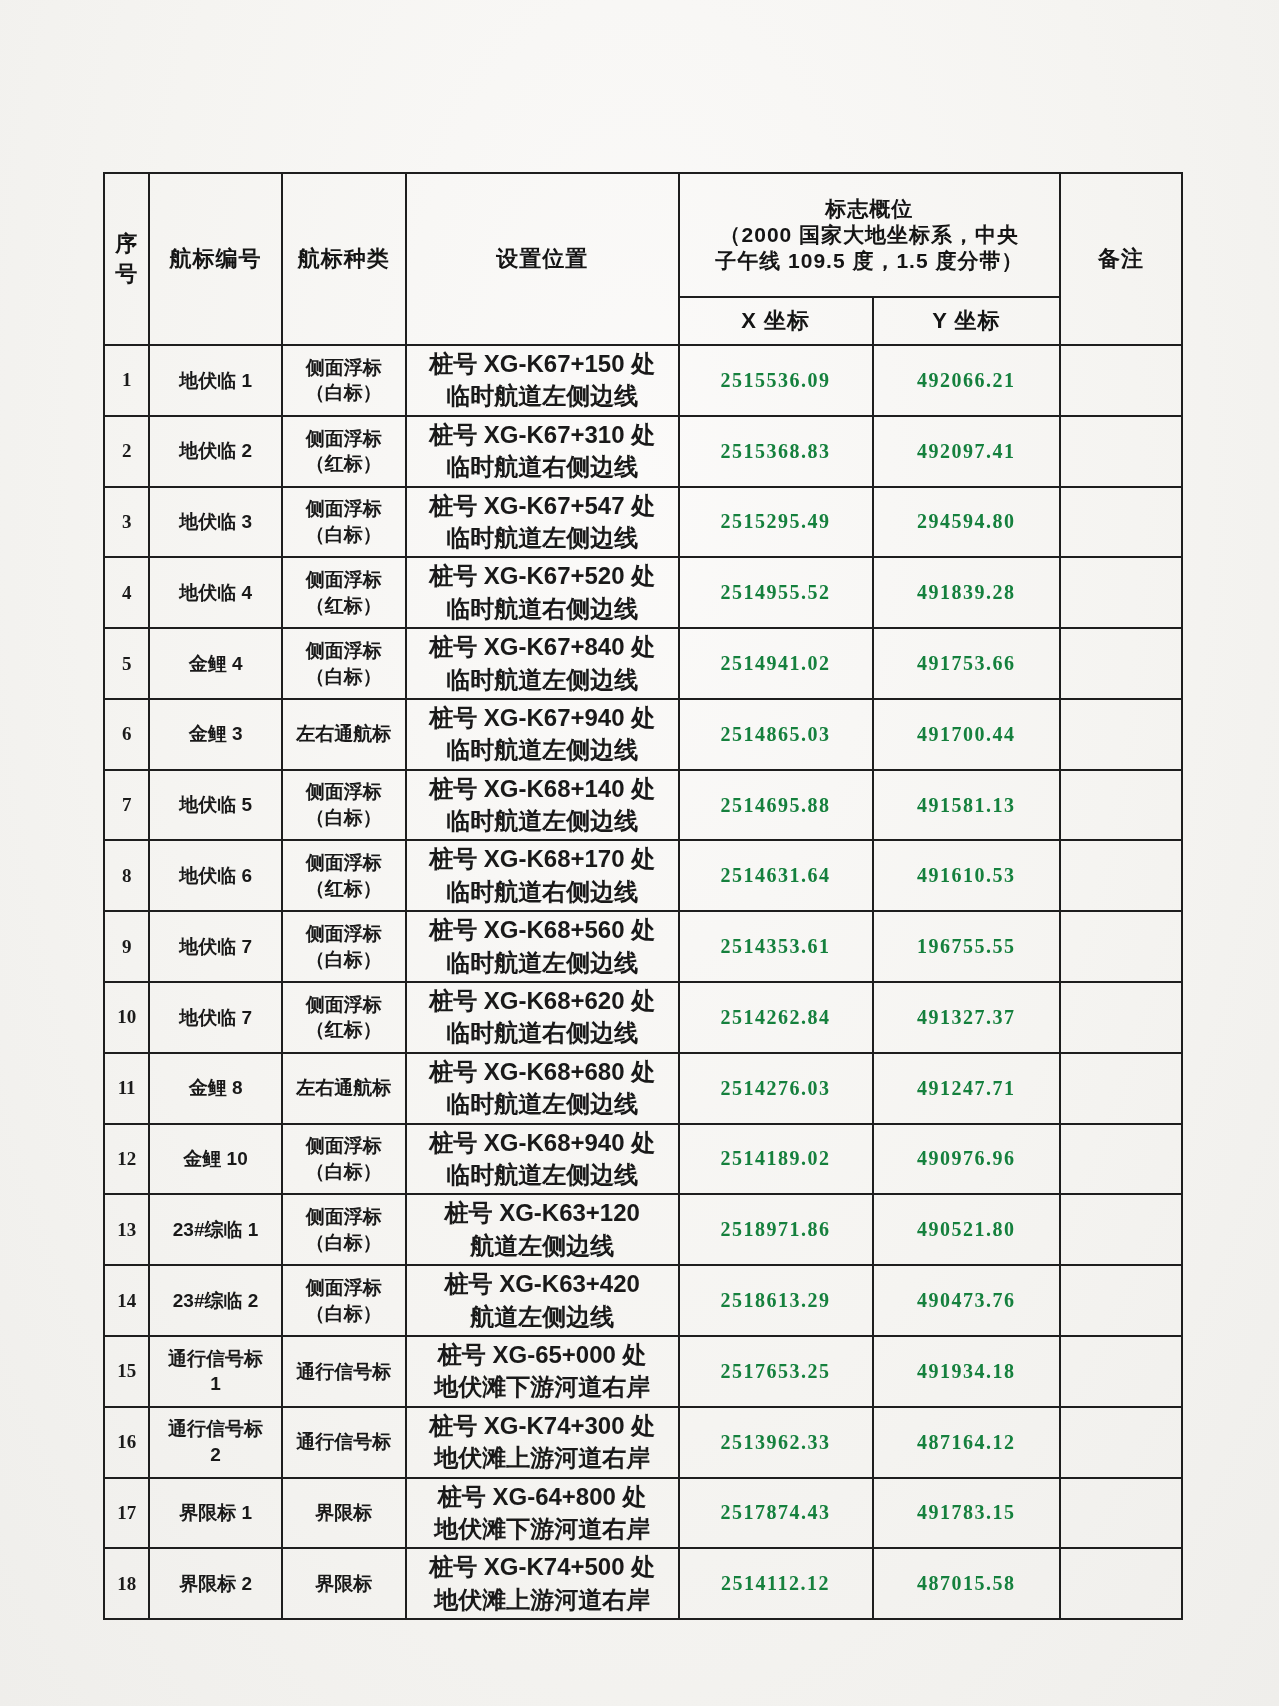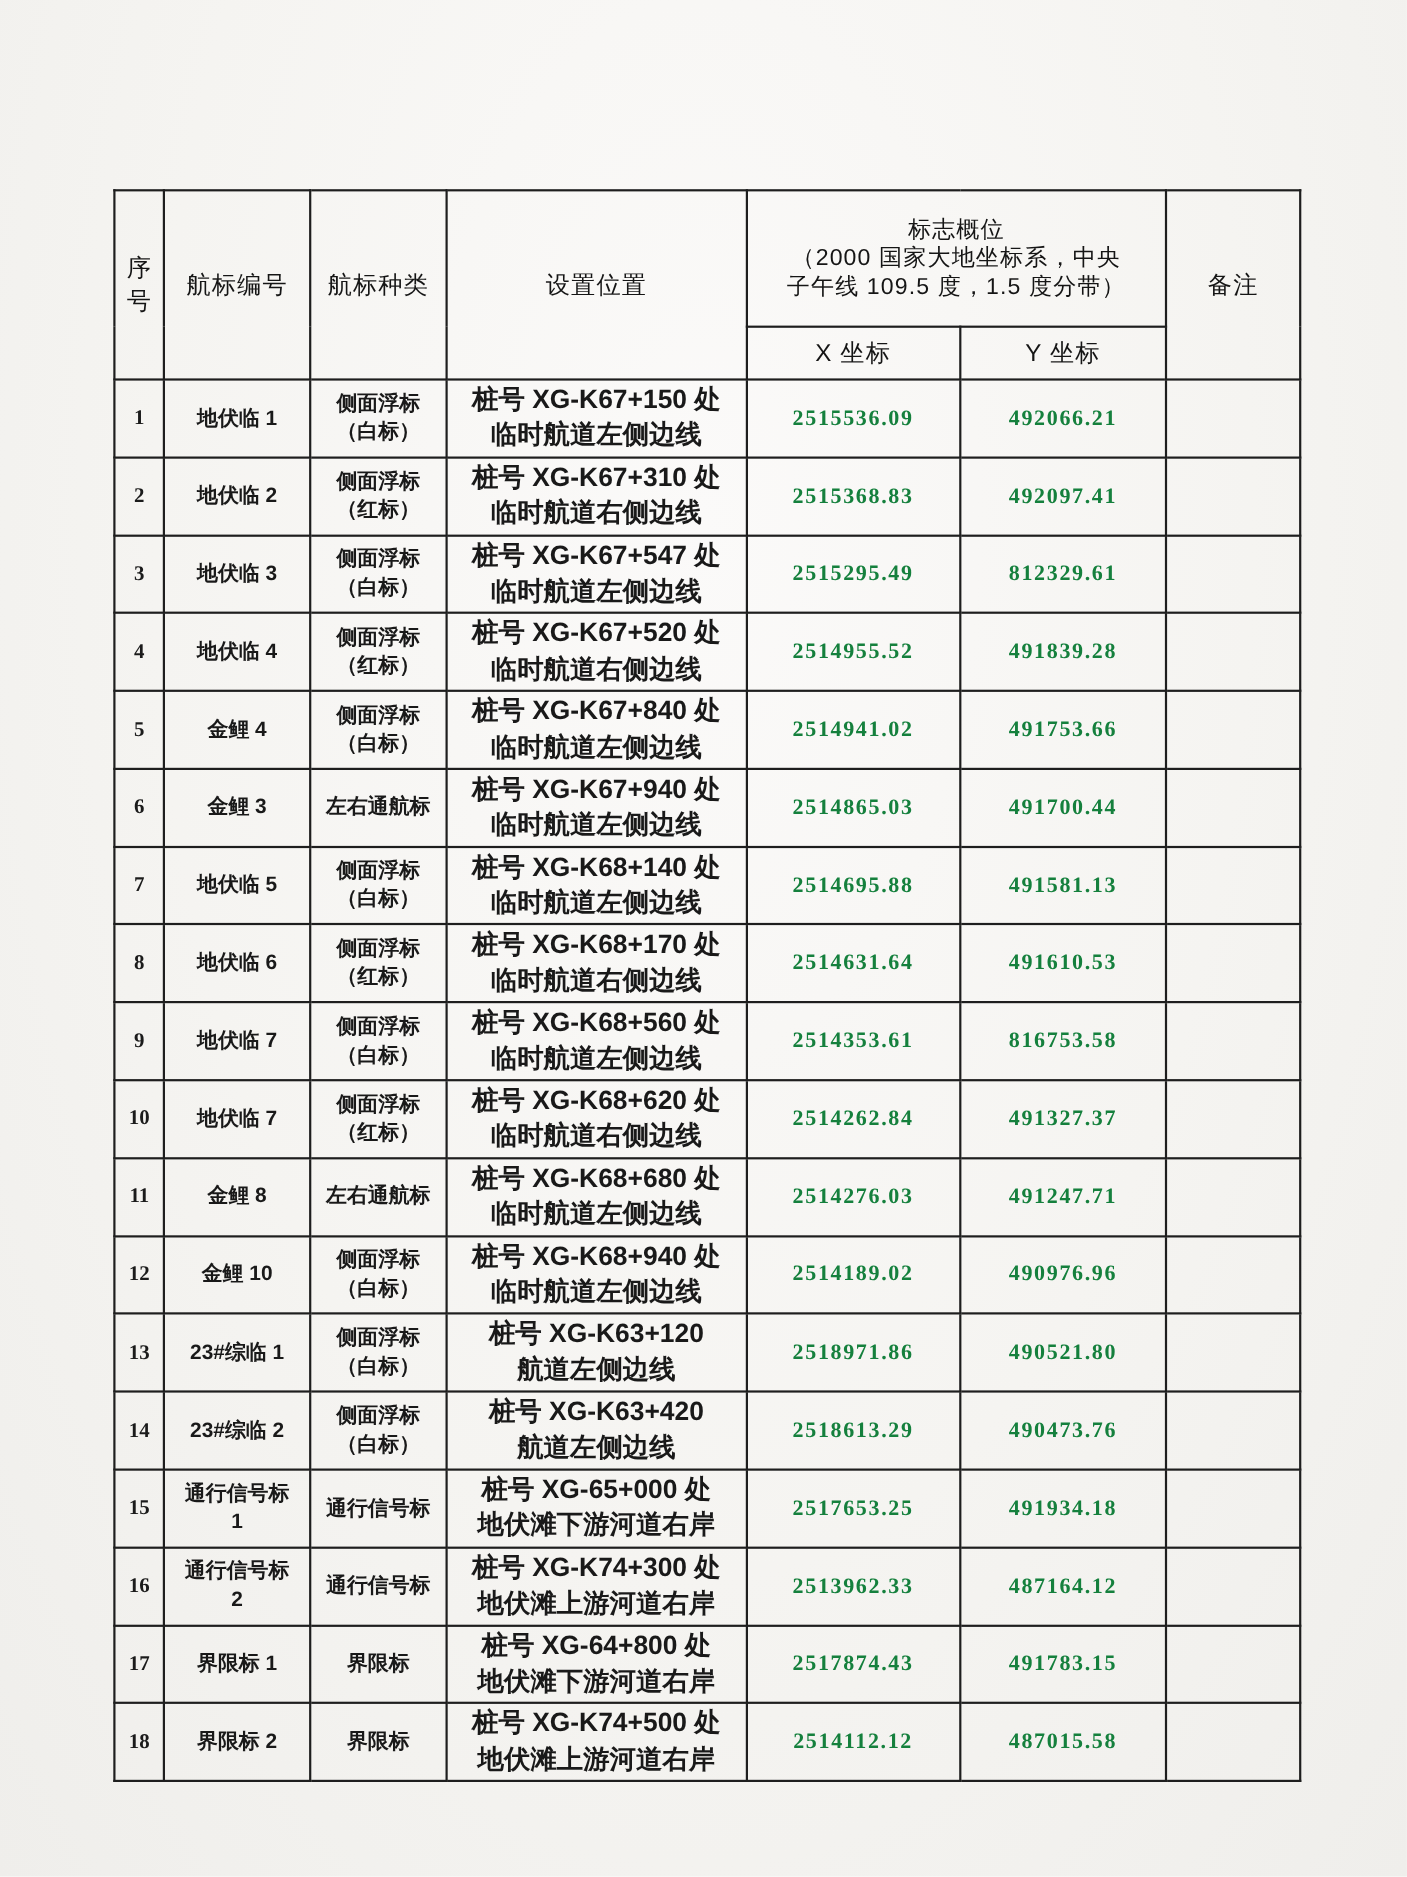--- a/index.html
+++ b/index.html
@@ -32,21 +32,21 @@
   }
   table.coords th, table.coords td{
     border:2.5px solid #1e1e1e;
     text-align:center;vertical-align:middle;
     padding:2px 3px;
     white-space:pre-line;
     overflow:hidden;
   }
   thead tr.h1 th{height:118px;}
   thead tr.h2 th{height:42px;}
-  th{font-size:22px;font-weight:normal;color:#151515;letter-spacing:1px;border-radius:14px;}
+  th{font-size:22px;font-weight:bold;color:#151515;letter-spacing:1px;border-radius:14px;}
   th.group-pos{font-size:21px;line-height:1.25;}
   th.remarks{vertical-align:top;padding-top:10px;}
   tbody td{height:58.5px;}
   td.c-seq{font-size:19px;font-weight:bold;font-family:"Liberation Serif",serif;}
   td.c-name,td.c-type,td.c-loc{font-size:19px;font-weight:bold;line-height:1.35;color:#191919;}
   td.c-loc{font-size:24px;}
   td.c-x,td.c-y{
     font-size:20px;font-weight:bold;letter-spacing:1.5px;
     font-family:"Liberation Serif", serif;color:#15803d;
   }
@@ -116,21 +116,21 @@
   </tr>
 
   <tr>
     <td class="c-seq">3</td>
     <td class="c-name">地伏临 3</td>
     <td class="c-type">侧面浮标
 （白标）</td>
     <td class="c-loc">桩号 XG-K67+547 处
 临时航道左侧边线</td>
     <td class="c-x">2515295.49</td>
-    <td class="c-y">812329.61</td>
+    <td class="c-y">294594.80</td>
     <td class="c-rem"></td>
   </tr>
 
   <tr>
     <td class="c-seq">4</td>
     <td class="c-name">地伏临 4</td>
     <td class="c-type">侧面浮标
 （红标）</td>
     <td class="c-loc">桩号 XG-K67+520 处
 临时航道右侧边线</td>
@@ -187,21 +187,21 @@
   </tr>
 
   <tr>
     <td class="c-seq">9</td>
     <td class="c-name">地伏临 7</td>
     <td class="c-type">侧面浮标
 （白标）</td>
     <td class="c-loc">桩号 XG-K68+560 处
 临时航道左侧边线</td>
     <td class="c-x">2514353.61</td>
-    <td class="c-y">816753.58</td>
+    <td class="c-y">196755.55</td>
     <td class="c-rem"></td>
   </tr>
 
   <tr>
     <td class="c-seq">10</td>
     <td class="c-name">地伏临 7</td>
     <td class="c-type">侧面浮标
 （红标）</td>
     <td class="c-loc">桩号 XG-K68+620 处
 临时航道右侧边线</td>

